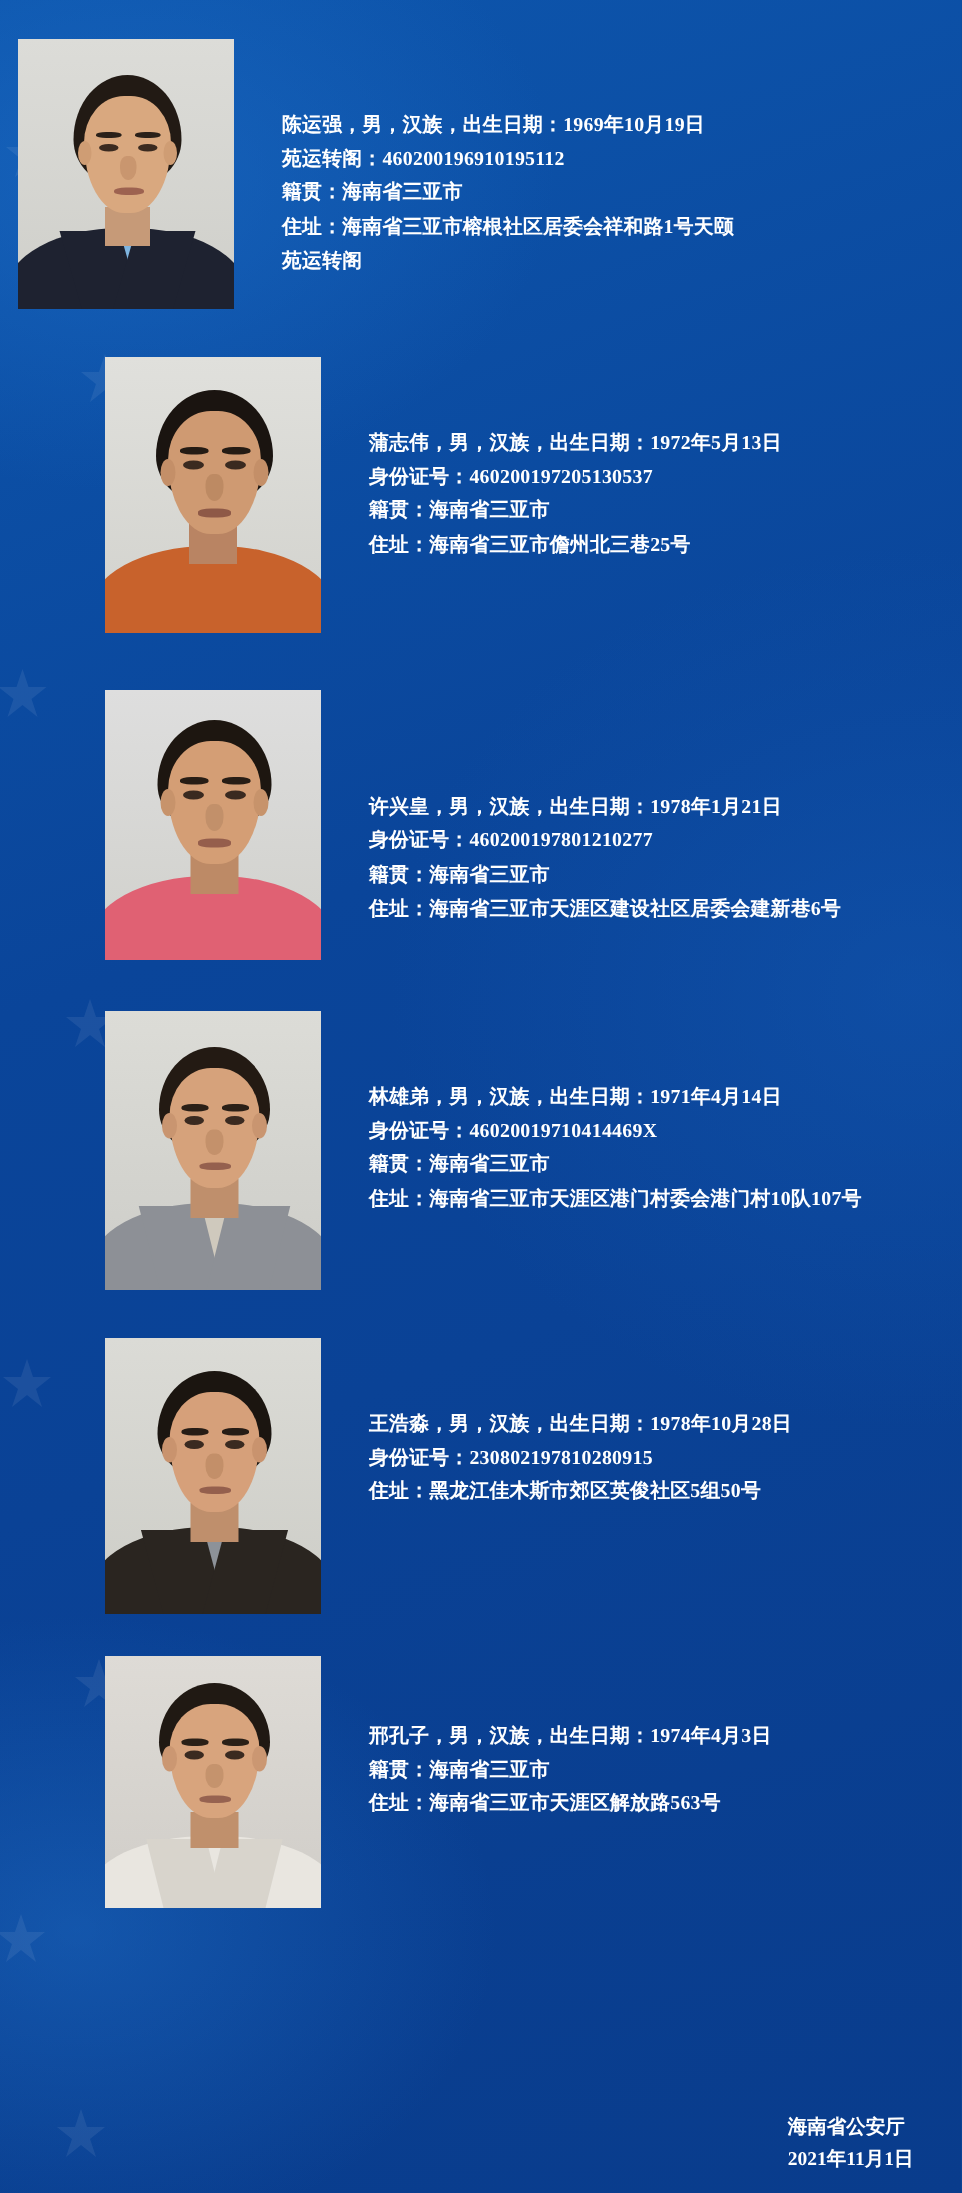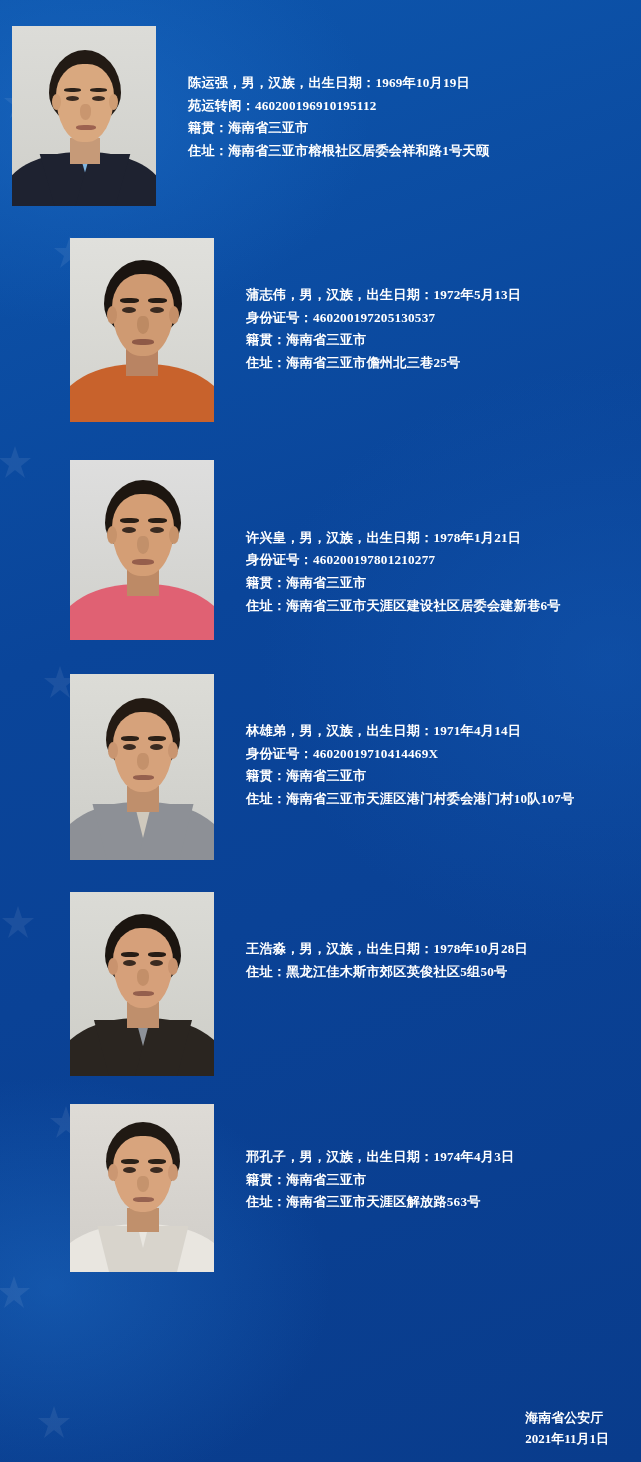--- a/index.html
+++ b/index.html
@@ -122,20 +122,21 @@
         <div class="p-eye" style="left:80px; top:70px; width:13px; height:5px;"></div>
         <div class="p-nose" style="left:68px; top:78px; width:11px; height:16px; background:#c9966f;"></div>
         <div class="p-mouth" style="left:64px; top:99px; width:20px; height:5px; background:#9d6250;"></div>
       </div>
     </div>
     <div class="info" style="padding-top:46px;">
       <div>陈运强，男，汉族，出生日期：1969年10月19日</div>
       <div>苑运转阁：460200196910195112</div>
       <div>籍贯：海南省三亚市</div>
       <div>住址：海南省三亚市榕根社区居委会祥和路1号天颐</div>
+      <div>苑运转阁</div>
     </div>
   </div>
 
   <div class="entry" style="margin-top:32px;">
     <div class="photo" style="height:184px;">
       <div class="p-wrap">
         <div class="p-bg" style="background:linear-gradient(180deg,#e0e0dc,#d2d2cd);"></div>
         <div class="p-shoulder" style="left:-10px; top:126px; width:164px; height:72px; background:#c8622c;"></div>
         <div class="p-neck" style="left:56px; top:110px; width:32px; height:28px; background:#b98463;"></div>
         <div class="p-hair" style="left:34px; top:22px; width:78px; height:76px; background:#1a1410;"></div>
@@ -229,20 +230,21 @@
         <div class="p-brow" style="left:51px; top:60px; width:18px; height:5px; background:#261c15;"></div>
         <div class="p-brow" style="left:78px; top:60px; width:18px; height:5px; background:#261c15;"></div>
         <div class="p-eye" style="left:53px; top:68px; width:13px; height:6px;"></div>
         <div class="p-eye" style="left:80px; top:68px; width:13px; height:6px;"></div>
         <div class="p-nose" style="left:67px; top:77px; width:12px; height:17px; background:#c38f69;"></div>
         <div class="p-mouth" style="left:63px; top:99px; width:21px; height:5px; background:#945f4d;"></div>
       </div>
     </div>
     <div class="info" style="padding-top:46px;">
       <div>王浩淼，男，汉族，出生日期：1978年10月28日</div>
+      <div>身份证号：230802197810280915</div>
       <div>住址：黑龙江佳木斯市郊区英俊社区5组50号</div>
     </div>
   </div>
 
   <div class="entry" style="margin-top:28px;">
     <div class="photo" style="height:168px;">
       <div class="p-wrap">
         <div class="p-bg" style="background:linear-gradient(180deg,#dedbd6,#d0cdc8);"></div>
         <div class="p-shoulder" style="left:-10px; top:120px; width:164px; height:62px; background:#e9e6e0;"></div>
         <div class="p-collarL" style="left:34px; top:122px; width:40px; height:52px; background:#d8d4cc; transform:skewX(14deg);"></div>

